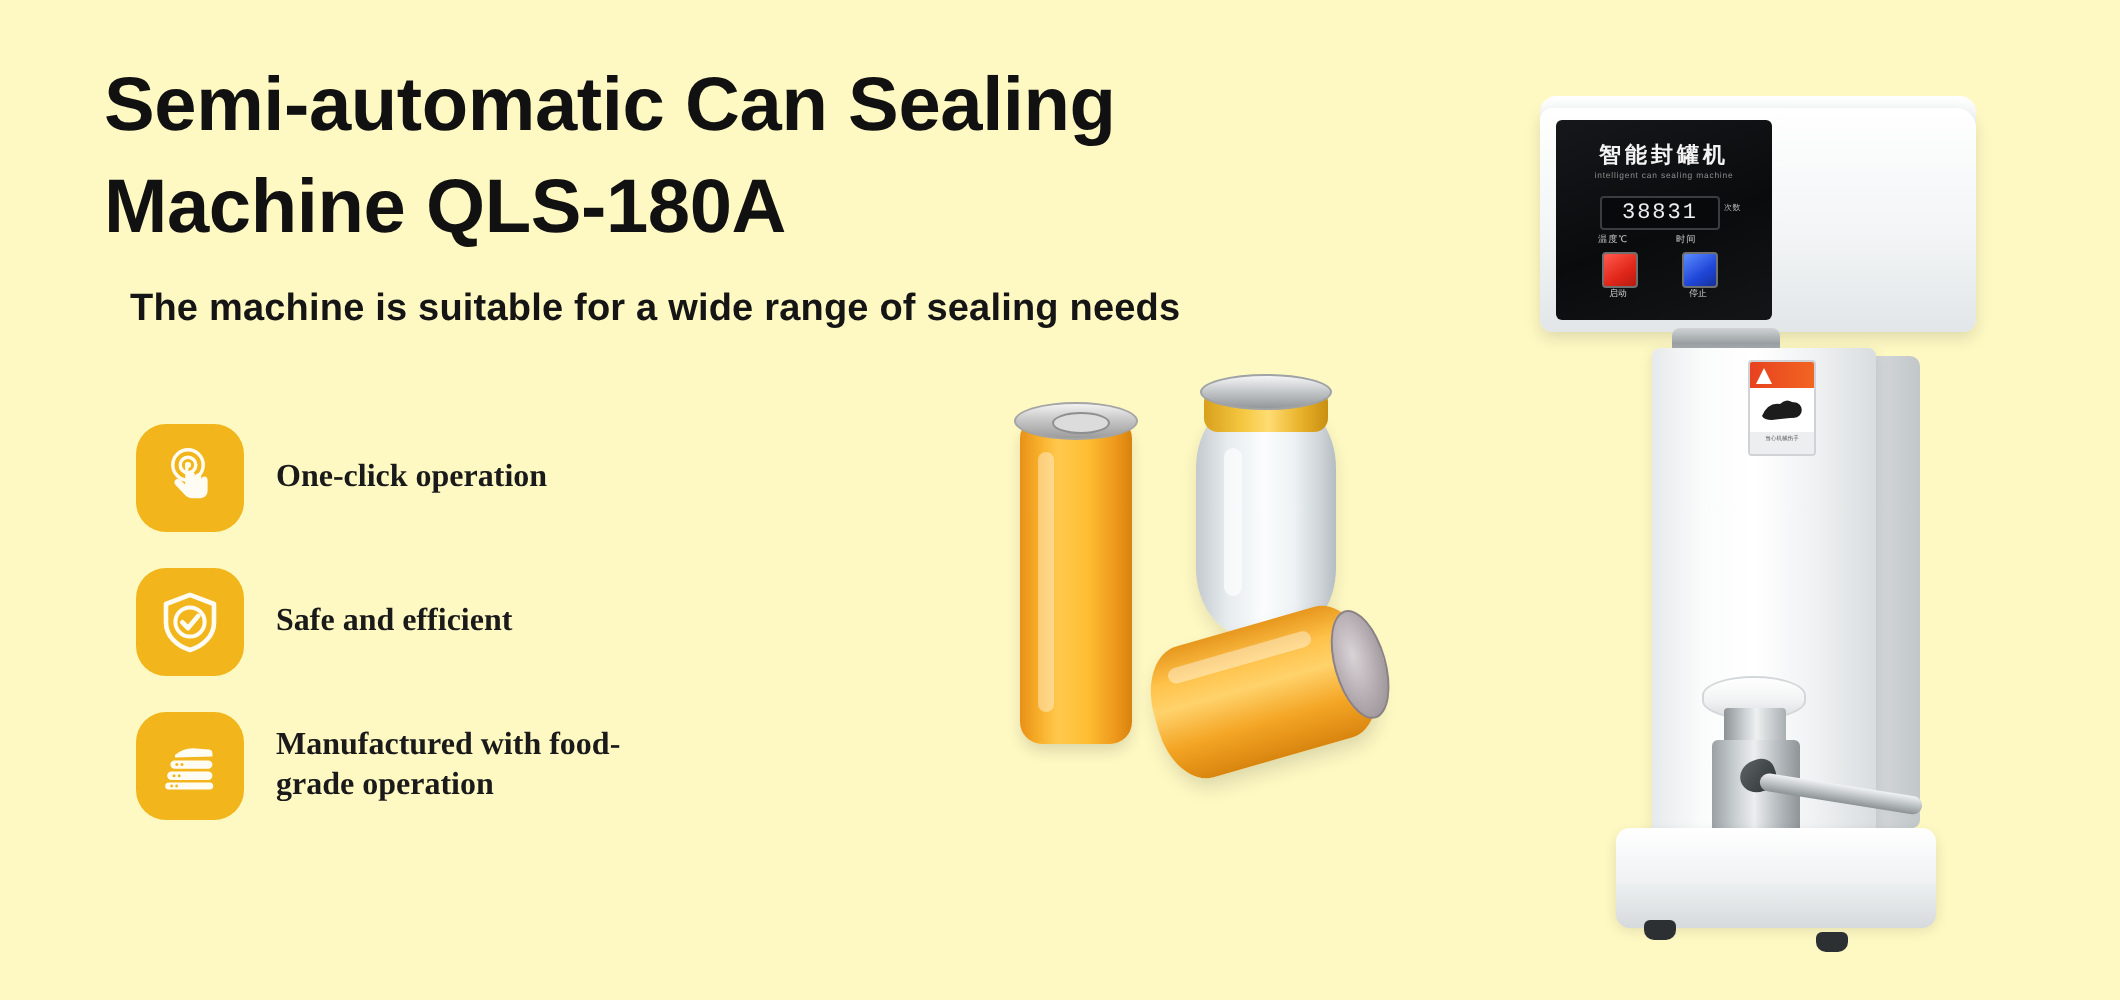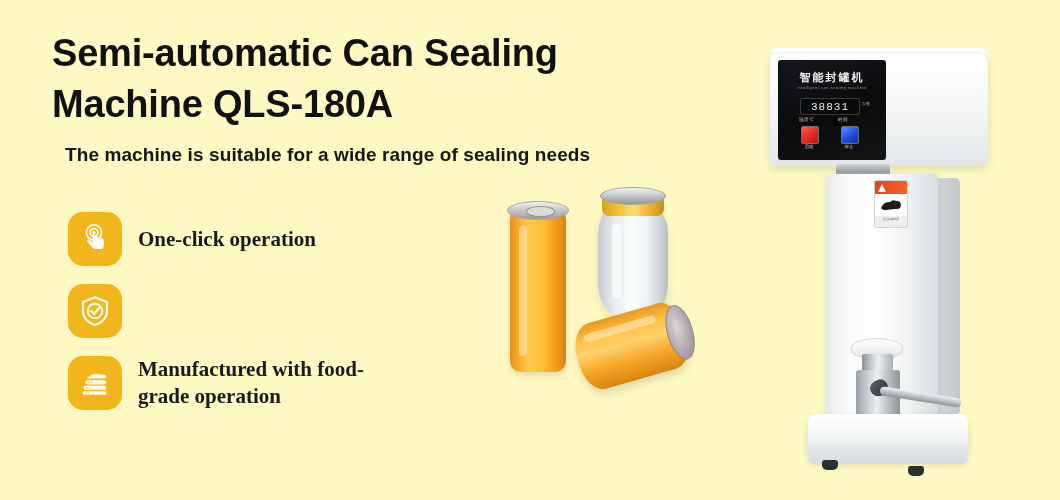--- a/index.html
+++ b/index.html
@@ -64,21 +64,21 @@
     background: #F2B61C;
     display: flex;
     align-items: center;
     justify-content: center;
     margin-right: 16px;
   }
   .feature-icon svg { display: block; }
   .feature-label {
     font-family: "Liberation Serif", serif;
     font-weight: bold;
-    font-size: 21px;
+    font-size: 16px;
     line-height: 1.28;
     color: #1a1a1a;
     white-space: pre-line;
   }
 
   
   .cans {
     position: absolute;
     left: 492px;
     top: 188px;
@@ -539,20 +539,21 @@
 
     <div class="feature">
       <div class="feature-icon">
         <svg width="34" height="34" viewBox="0 0 34 34">
           <path d="M17 3.4 L29 8.0 L29 17.2 C29 23.8 23.9 28.8 17 31.0
                    C10.1 28.8 5 23.8 5 17.2 L5 8.0 Z" fill="none" stroke="#fffdf3" stroke-width="2.3" stroke-linejoin="round"></path>
           <circle cx="17" cy="17" r="7.3" fill="none" stroke="#fffdf3" stroke-width="2"></circle>
           <path d="M13.2 17.2 L16.0 20.0 L21.1 14.0" fill="none" stroke="#fffdf3" stroke-width="2.4" stroke-linecap="round" stroke-linejoin="round"></path>
         </svg>
       </div>
+      <div class="feature-label">Safe and efficient</div>
     </div>
 
     <div class="feature">
       <div class="feature-icon">
         <svg width="34" height="34" viewBox="0 0 34 34">
           <path d="M9.5 11.5 Q14 7.6 20 8.2 L26.5 8.8 Q28.2 9.0 28.2 10.6 L28.2 12.2 L9.5 12.8 Z" fill="#fffdf3"></path>
           <rect x="7.2" y="14.2" width="21" height="4.2" rx="2.1" fill="#fffdf3"></rect>
           <rect x="5.6" y="19.8" width="22.6" height="4.2" rx="2.1" fill="#fffdf3"></rect>
           <rect x="4.6" y="25.2" width="24" height="3.6" rx="1.8" fill="#fffdf3"></rect>
           <circle cx="10.4" cy="16.3" r="0.75" fill="#F2B61C"></circle>

